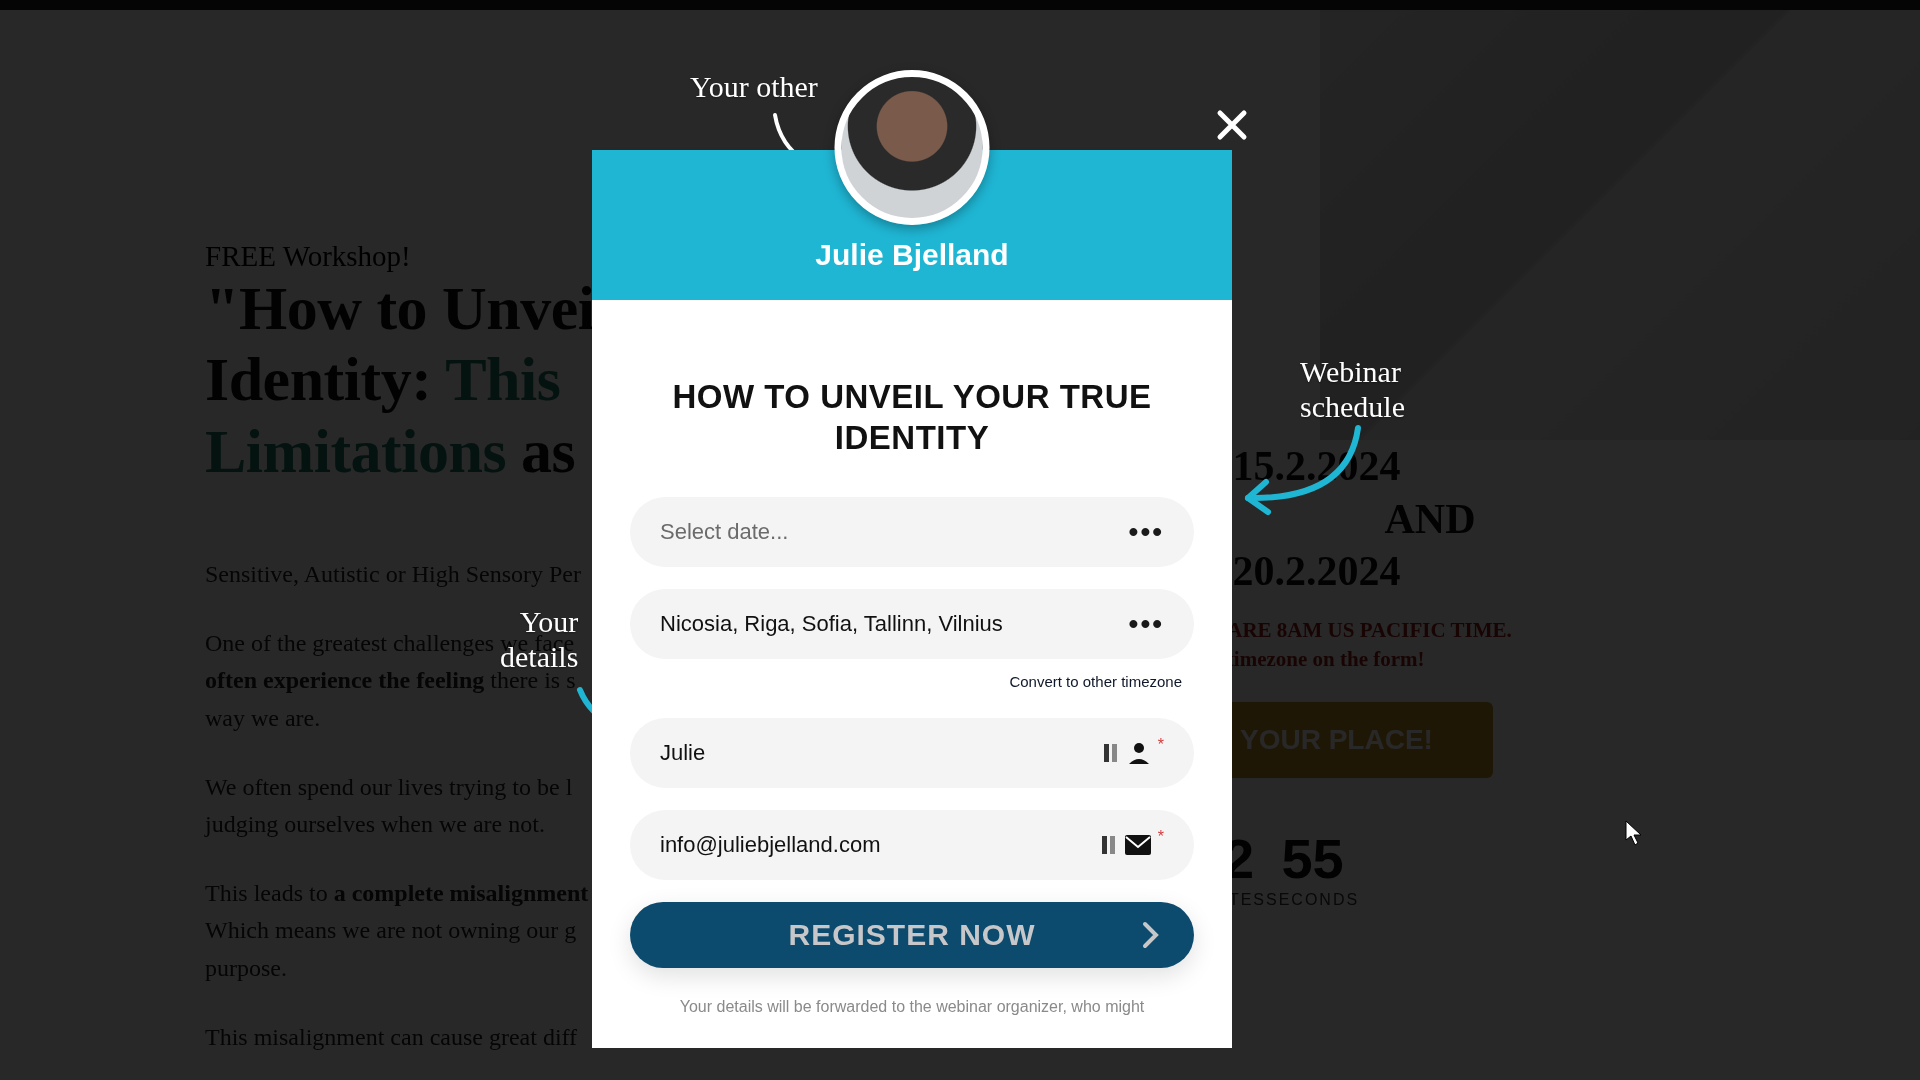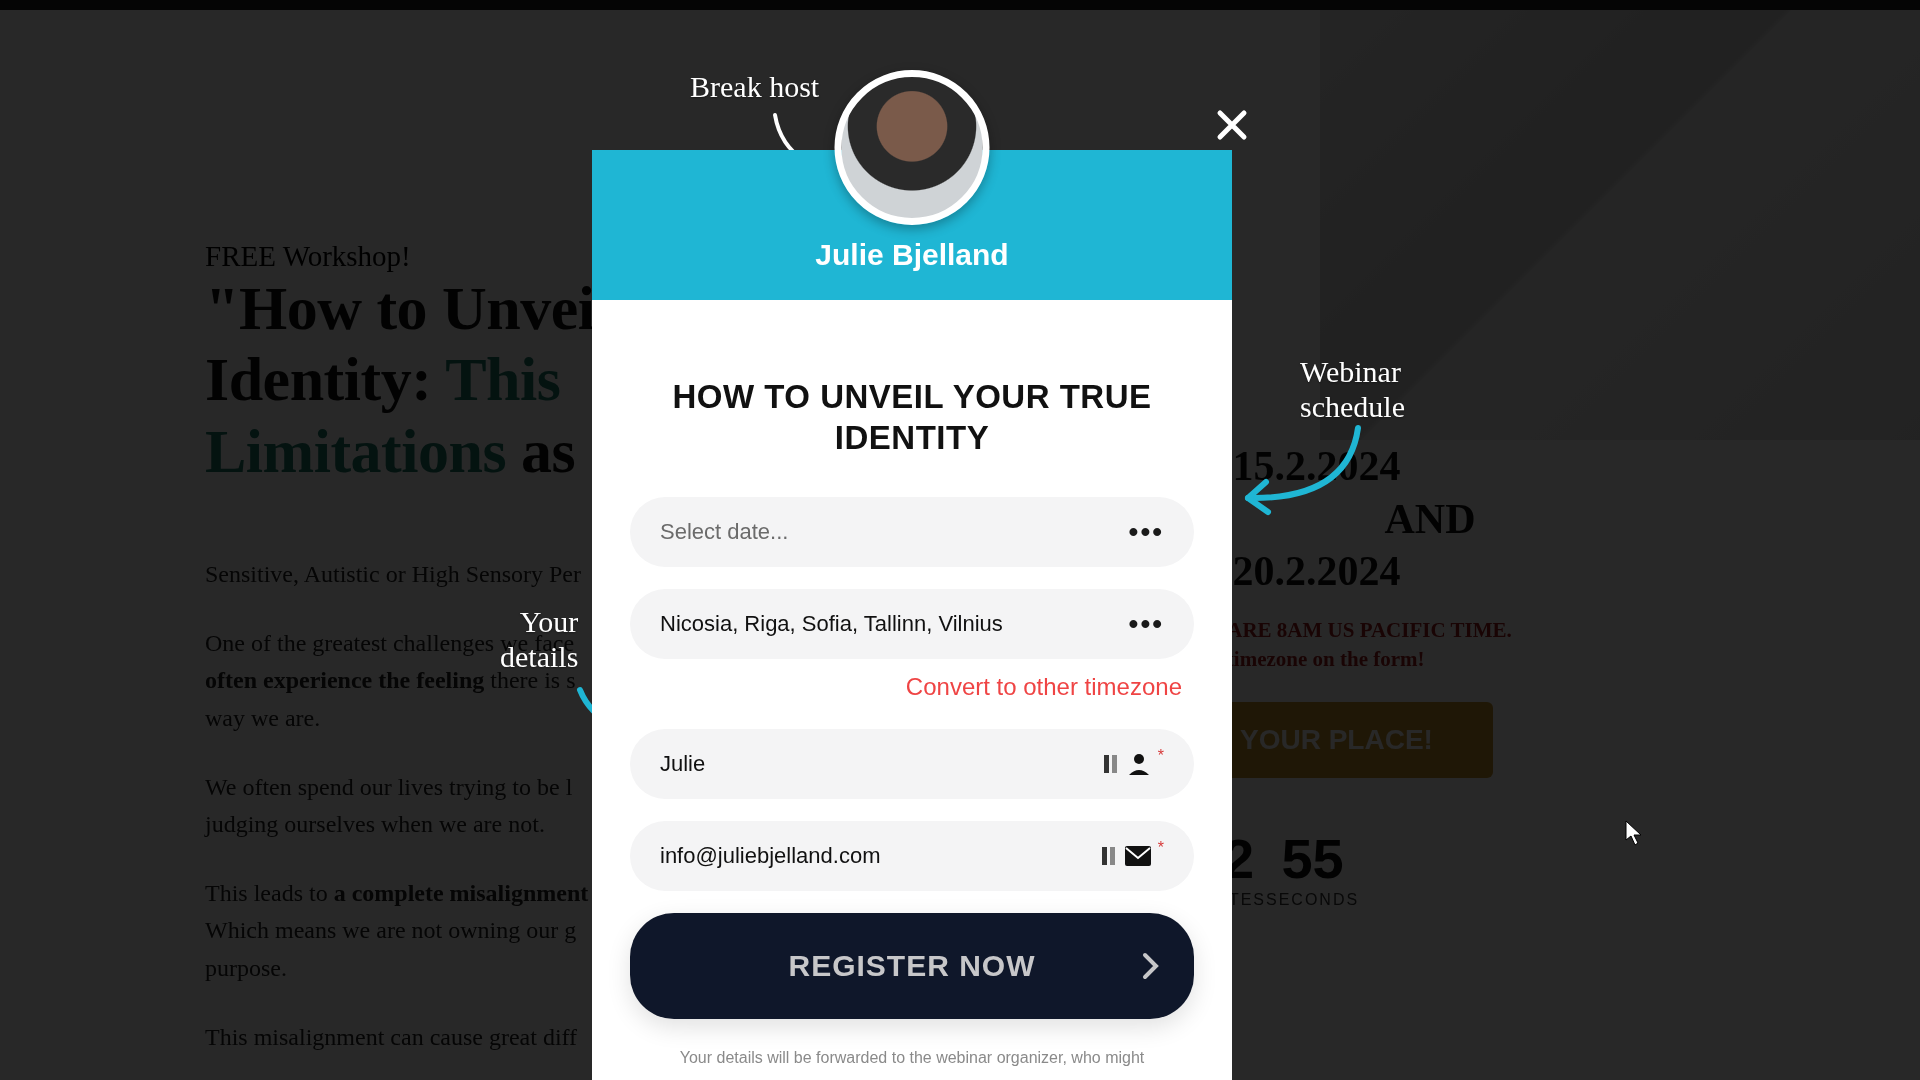--- a/index.html
+++ b/index.html
@@ -39,23 +39,23 @@
 .host-name { position:absolute; left:0; right:0; bottom: 28px; text-align:center; color:#fff; font-size: 30px; font-weight:600; }
 .modal-body { background:#fff; padding: 40px 30px 30px; }
 .modal-title { text-align:center; font-size: 33px; font-weight:800; color:#111; letter-spacing: 0.5px; line-height: 1.25; margin-bottom: 38px; margin-top: 36px; }
 
 .field { background:#f4f4f5; border-radius: 40px; padding: 22px 30px; margin: 0 8px 22px; display:flex; align-items:center; justify-content:space-between; }
 .field .txt { color:#6b6b6b; font-size: 22px; }
 .field .txt.filled { color:#111; }
 .field .dots { font-size: 28px; color:#1a1a1a; letter-spacing: 2px; font-weight:700; line-height: 0.5; }
 .field .right-icons { display:flex; align-items:center; gap: 6px; }
 .req { color:#d63a3a; font-size: 16px; position:relative; top:-8px; }
-.tz-link { text-align:right; color:#ef4444; font-size: 24px; font-weight:500; margin: -8px 20px 28px 0; }
-
-.register { background:#0f172a; color:#c7c7c9; border-radius: 44px; padding: 36px 30px; margin: 22px 8px 0; text-align:center; font-size: 30px; font-weight:700; letter-spacing: 1px; position:relative; box-shadow: 0 8px 24px rgba(0,0,0,0.12); }
+.tz-link { text-align:right; color:#0f172a; font-size: 15px; font-weight:500; margin: -8px 20px 28px 0; }
+
+.register { background:#0c4a6e; color:#c7c7c9; border-radius: 44px; padding: 16px 30px; margin: 22px 8px 0; text-align:center; font-size: 30px; font-weight:700; letter-spacing: 1px; position:relative; box-shadow: 0 8px 24px rgba(0,0,0,0.12); }
 .register .chev { position:absolute; right: 34px; top: 50%; transform: translateY(-50%); }
 .foot { color:#8a8a8a; font-size: 16px; text-align:center; margin-top: 28px; line-height:1.4; }
 
 .close-x { position:absolute; right: -22px; top: 38px; width: 44px; height:44px; cursor:pointer; color:#fff; }
 
 
 .callout { position:absolute; color:#fff; font-family: 'Comic Sans MS', 'Marker Felt', cursive; font-size: 30px; line-height:1.15; pointer-events:none; text-shadow: 0 1px 2px rgba(0,0,0,0.4); }
 .arrow { position:absolute; pointer-events:none; }
 
 .cursor { position:absolute; left: 1625px; top: 820px; width: 18px; height: 26px; }
@@ -120,21 +120,21 @@
         <div class="cell">
           <div class="num">55</div>
           <div class="lbl">SECONDS</div>
         </div>
       </div>
     </div>
   </div>
 
   <div class="veil"></div>
 
-  <div class="callout" style="left:690px; top:70px;">Break host</div>
+  <div class="callout" style="left:690px; top:70px;">Your other</div>
   <svg class="arrow" style="left:765px; top:105px;" width="140" height="90">
     <path d="M10 10 Q 20 70 110 75" stroke="#fff" stroke-width="4" fill="none" stroke-linecap="round"></path>
     <path d="M110 75 L96 63 M110 75 L94 84" stroke="#fff" stroke-width="4" fill="none" stroke-linecap="round"></path>
   </svg>
 
   <div class="callout" style="left:1300px; top:355px; white-space:pre-line;">Webinar
 schedule</div>
   <svg class="arrow" style="left:1228px; top:420px;" width="150" height="100">
     <path d="M130 8 Q 120 80 20 78" stroke="#1fb6d4" stroke-width="6" fill="none" stroke-linecap="round"></path>
     <path d="M20 78 L38 62 M20 78 L40 92" stroke="#1fb6d4" stroke-width="6" fill="none" stroke-linecap="round"></path>

